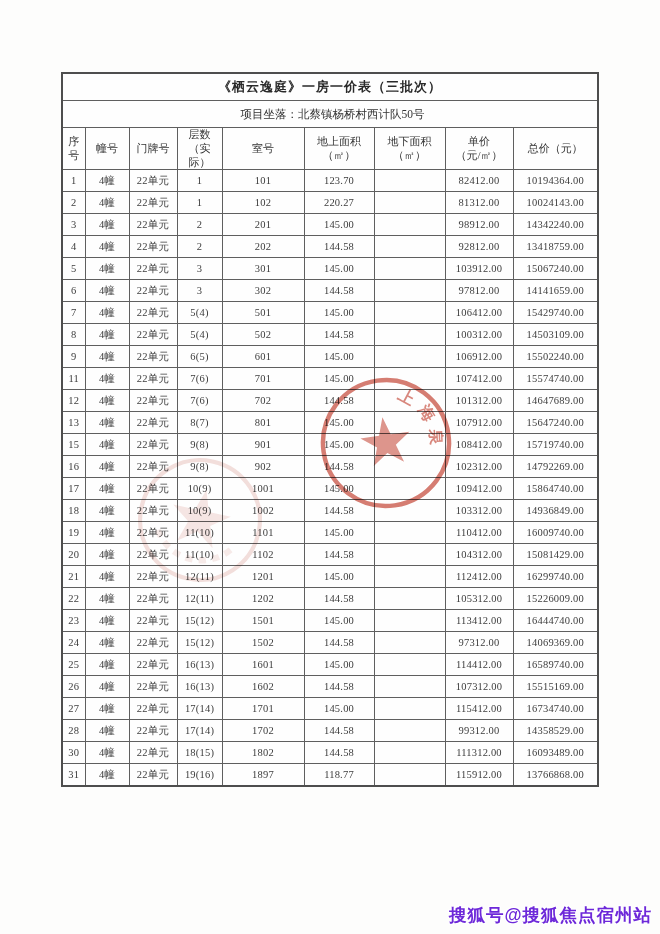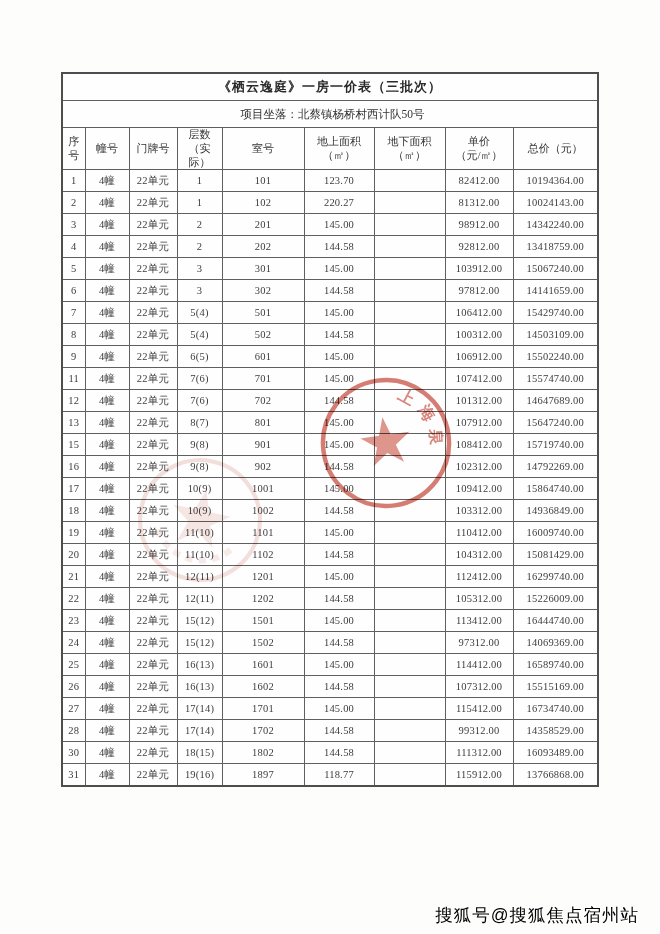--- a/index.html
+++ b/index.html
@@ -53,24 +53,24 @@
   .stamp { position: absolute; mix-blend-mode: multiply; pointer-events: none; }
   .stamp-main { left: 316px; top: 373px; transform: rotate(-8deg); }
   .stamp-faint { left: 136px; top: 456px; transform: rotate(12deg); opacity: 0.55; }
   .seal-arc-text {
     font-family: "Liberation Serif", serif; font-weight: bold;
     font-size: 16px; letter-spacing: 7px;
   }
 
   
   .watermark {
-    position: absolute; right: 21px; bottom: 7px;
+    position: absolute; right: 8px; bottom: 7px;
     font-family: "Liberation Sans", "DejaVu Sans", sans-serif;
-    font-weight: normal; font-size: 17.5px; letter-spacing: 1px;
-    color: #000000;
+    font-weight: bold; font-size: 17.5px; letter-spacing: 1px;
+    color: #6d28d9;
     text-shadow:
       1px 0 0 #fff, -1px 0 0 #fff, 0 1px 0 #fff, 0 -1px 0 #fff,
       1px 1px 0 #fff, -1px -1px 0 #fff, 1px -1px 0 #fff, -1px 1px 0 #fff;
   }
 </style>
 </head>
 <body>
 
 <div class="page">
 

